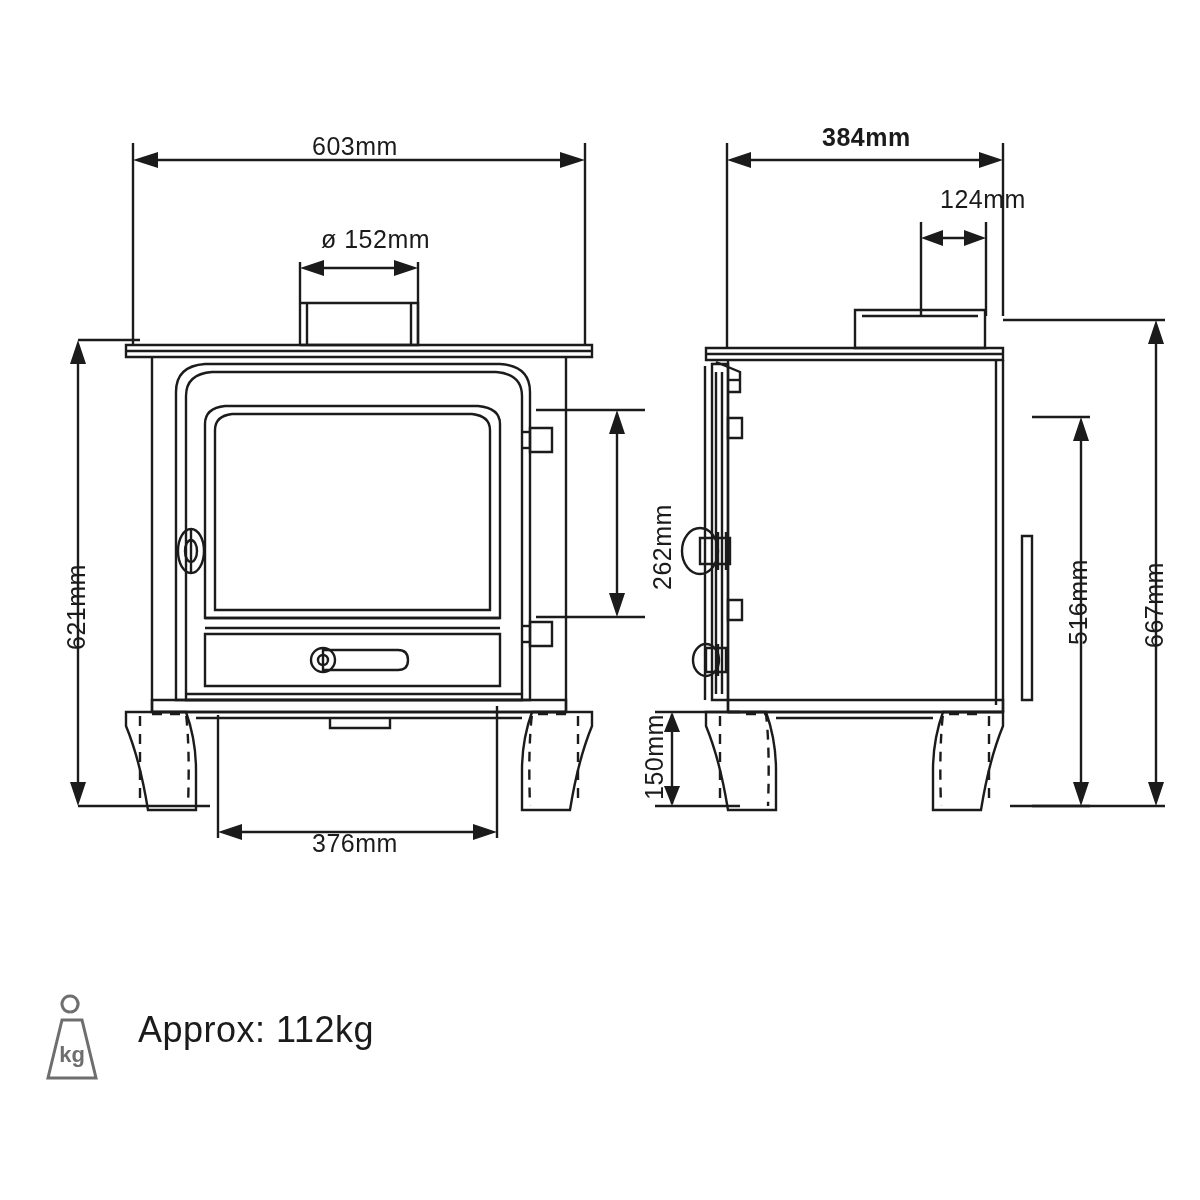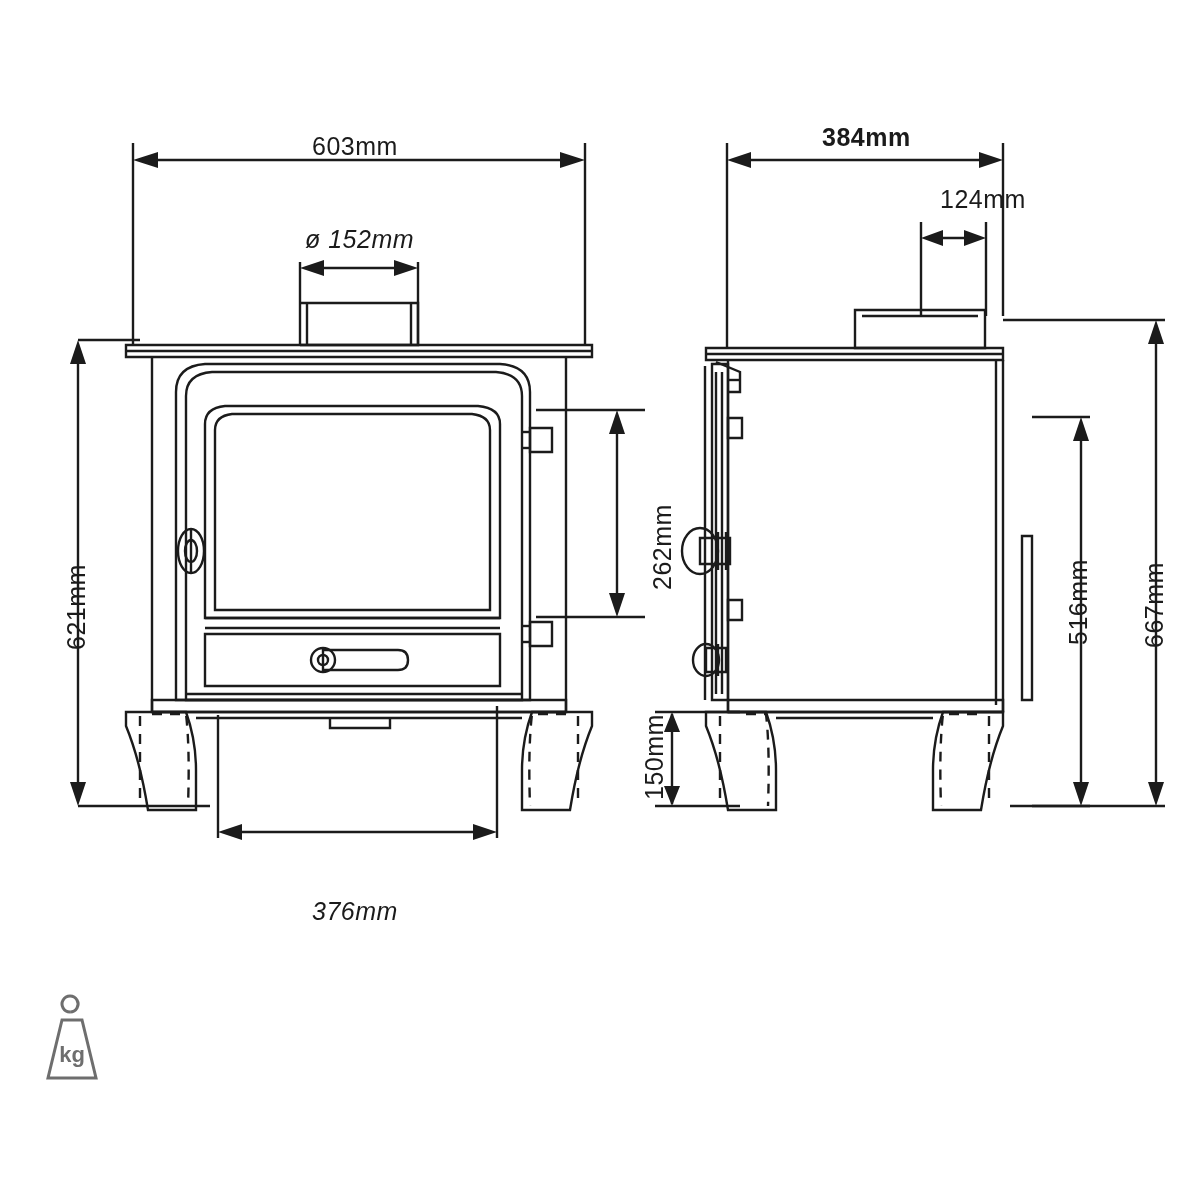--- a/index.html
+++ b/index.html
@@ -214,25 +214,26 @@
   </g>
 
   <g fill="none" stroke="#6e6e6e" stroke-width="3">
     <path d="M70 1012 a8 8 0 1 1 0.1 0"></path>
     <path d="M62 1020 L48 1078 L96 1078 L82 1020 Z"></path>
     <text x="72" y="1062" text-anchor="middle" font-family="'Liberation Sans', sans-serif" font-size="22" font-weight="bold" fill="#6e6e6e" stroke="none">kg</text>
   </g>
 </svg>
 
 <div class="dim-label" style="left:312px; top:132px;">603mm</div>
-<div class="dim-label" style="left:305px; top:225px;font-style:italic;">ø 152mm</div>
+<div class="dim-label" style="left:321px; top:225px;">ø 152mm</div>
 <div class="dim-label vert" style="left:62px; top:650px;">621mm</div>
 <div class="dim-label vert" style="left:648px; top:590px;">262mm</div>
-<div class="dim-label" style="left:312px; top:897px;font-style:italic;">376mm</div>
+<div class="dim-label" style="left:312px; top:829px;">376mm</div>
 <div class="dim-label" style="left:822px; top:123px;font-weight:bold;">384mm</div>
 <div class="dim-label" style="left:940px; top:185px;">124mm</div>
 <div class="dim-label vert" style="left:1140px; top:648px;">667mm</div>
 <div class="dim-label vert" style="left:1064px; top:645px;">516mm</div>
 <div class="dim-label vert" style="left:640px; top:800px;">150mm</div>
 
 <div class="weight-row">
   <div style="width:72px;height:90px;"></div>
+  <div class="weight-text">Approx: 112kg</div>
 </div>
 
 </body></html>

